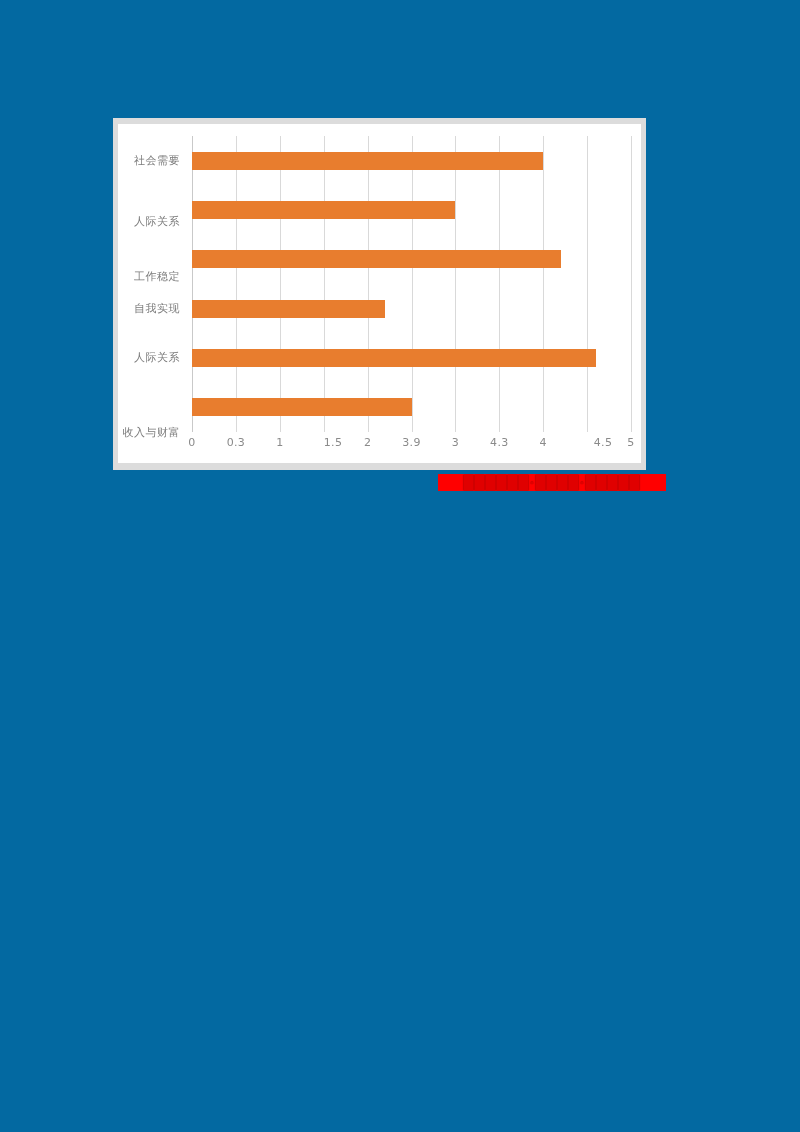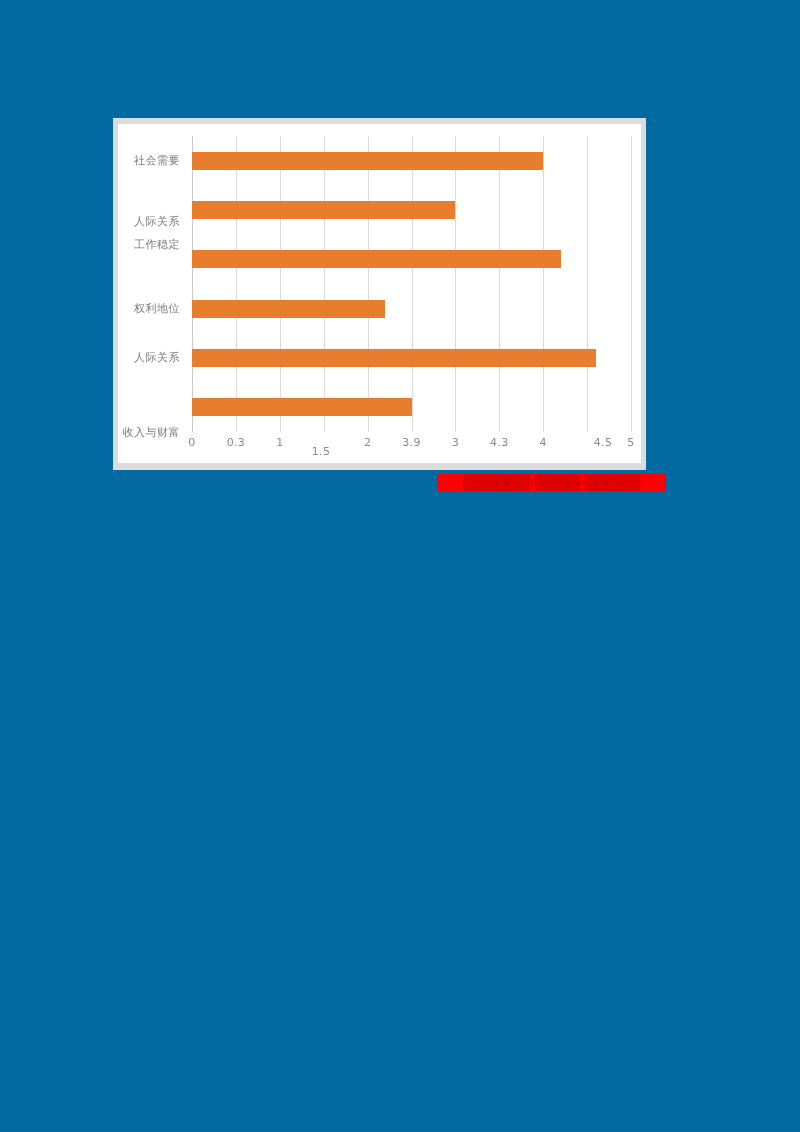--- a/index.html
+++ b/index.html
@@ -141,22 +141,22 @@
 <body>
 
 <div id="page">
 
   <div id="chart-panel">
     <div id="chart-inner">
 
       <div id="cat-axis">
           <div class="cat-label" style="top: 15.6667px;">社会需要</div>
           <div class="cat-label" style="top: 65px; margin-top: 12px;">人际关系</div>
-          <div class="cat-label" style="top: 100px;">工作稳定</div>
-          <div class="cat-label" style="top: 163.667px;">权利地位</div>
+          <div class="cat-label" style="top: 132px;">工作稳定</div>
+          <div class="cat-label" style="top: 163.667px;">自我实现</div>
           <div class="cat-label" style="top: 213px;">人际关系</div>
           <div class="cat-label" style="top: 262.333px; margin-top: 26px;">收入与财富</div>
         </div>
 
       <div id="plot">
           <div class="gridline axis0" style="left: 0px;"></div>
           <div class="gridline" style="left: 43.9px;"></div>
           <div class="gridline" style="left: 87.8px;"></div>
           <div class="gridline" style="left: 131.7px;"></div>
           <div class="gridline" style="left: 175.6px;"></div>
@@ -183,21 +183,21 @@
           </div>
           <div class="bar-row" style="top: 262.333px; width: 439px;">
             <div class="bar" title="收入与财富: 2.5" style="width: 219.5px; background: rgb(232, 125, 46);"></div>
           </div>
         </div>
 
       <div id="x-axis">
           <div class="tick-label" style="left: 0px; color: rgb(138, 138, 138);">0</div>
           <div class="tick-label" style="left: 43.9px; color: rgb(138, 138, 138);">0.3</div>
           <div class="tick-label" style="left: 87.8px; color: rgb(138, 138, 138);">1</div>
-          <div class="tick-label" style="left: 129px; color: rgb(138, 138, 138); margin-top: 9px;">1.5</div>
+          <div class="tick-label" style="left: 141px; color: rgb(138, 138, 138);">1.5</div>
           <div class="tick-label" style="left: 175.6px; color: rgb(138, 138, 138);">2</div>
           <div class="tick-label" style="left: 219.5px; color: rgb(138, 138, 138);">3.9</div>
           <div class="tick-label" style="left: 263.4px; color: rgb(138, 138, 138);">3</div>
           <div class="tick-label" style="left: 307.3px; color: rgb(138, 138, 138);">4.3</div>
           <div class="tick-label" style="left: 351.2px; color: rgb(138, 138, 138);">4</div>
           <div class="tick-label" style="left: 411px; color: rgb(138, 138, 138);">4.5</div>
           <div class="tick-label" style="left: 439px; color: rgb(138, 138, 138);">5</div>
         </div>
 
     </div>

